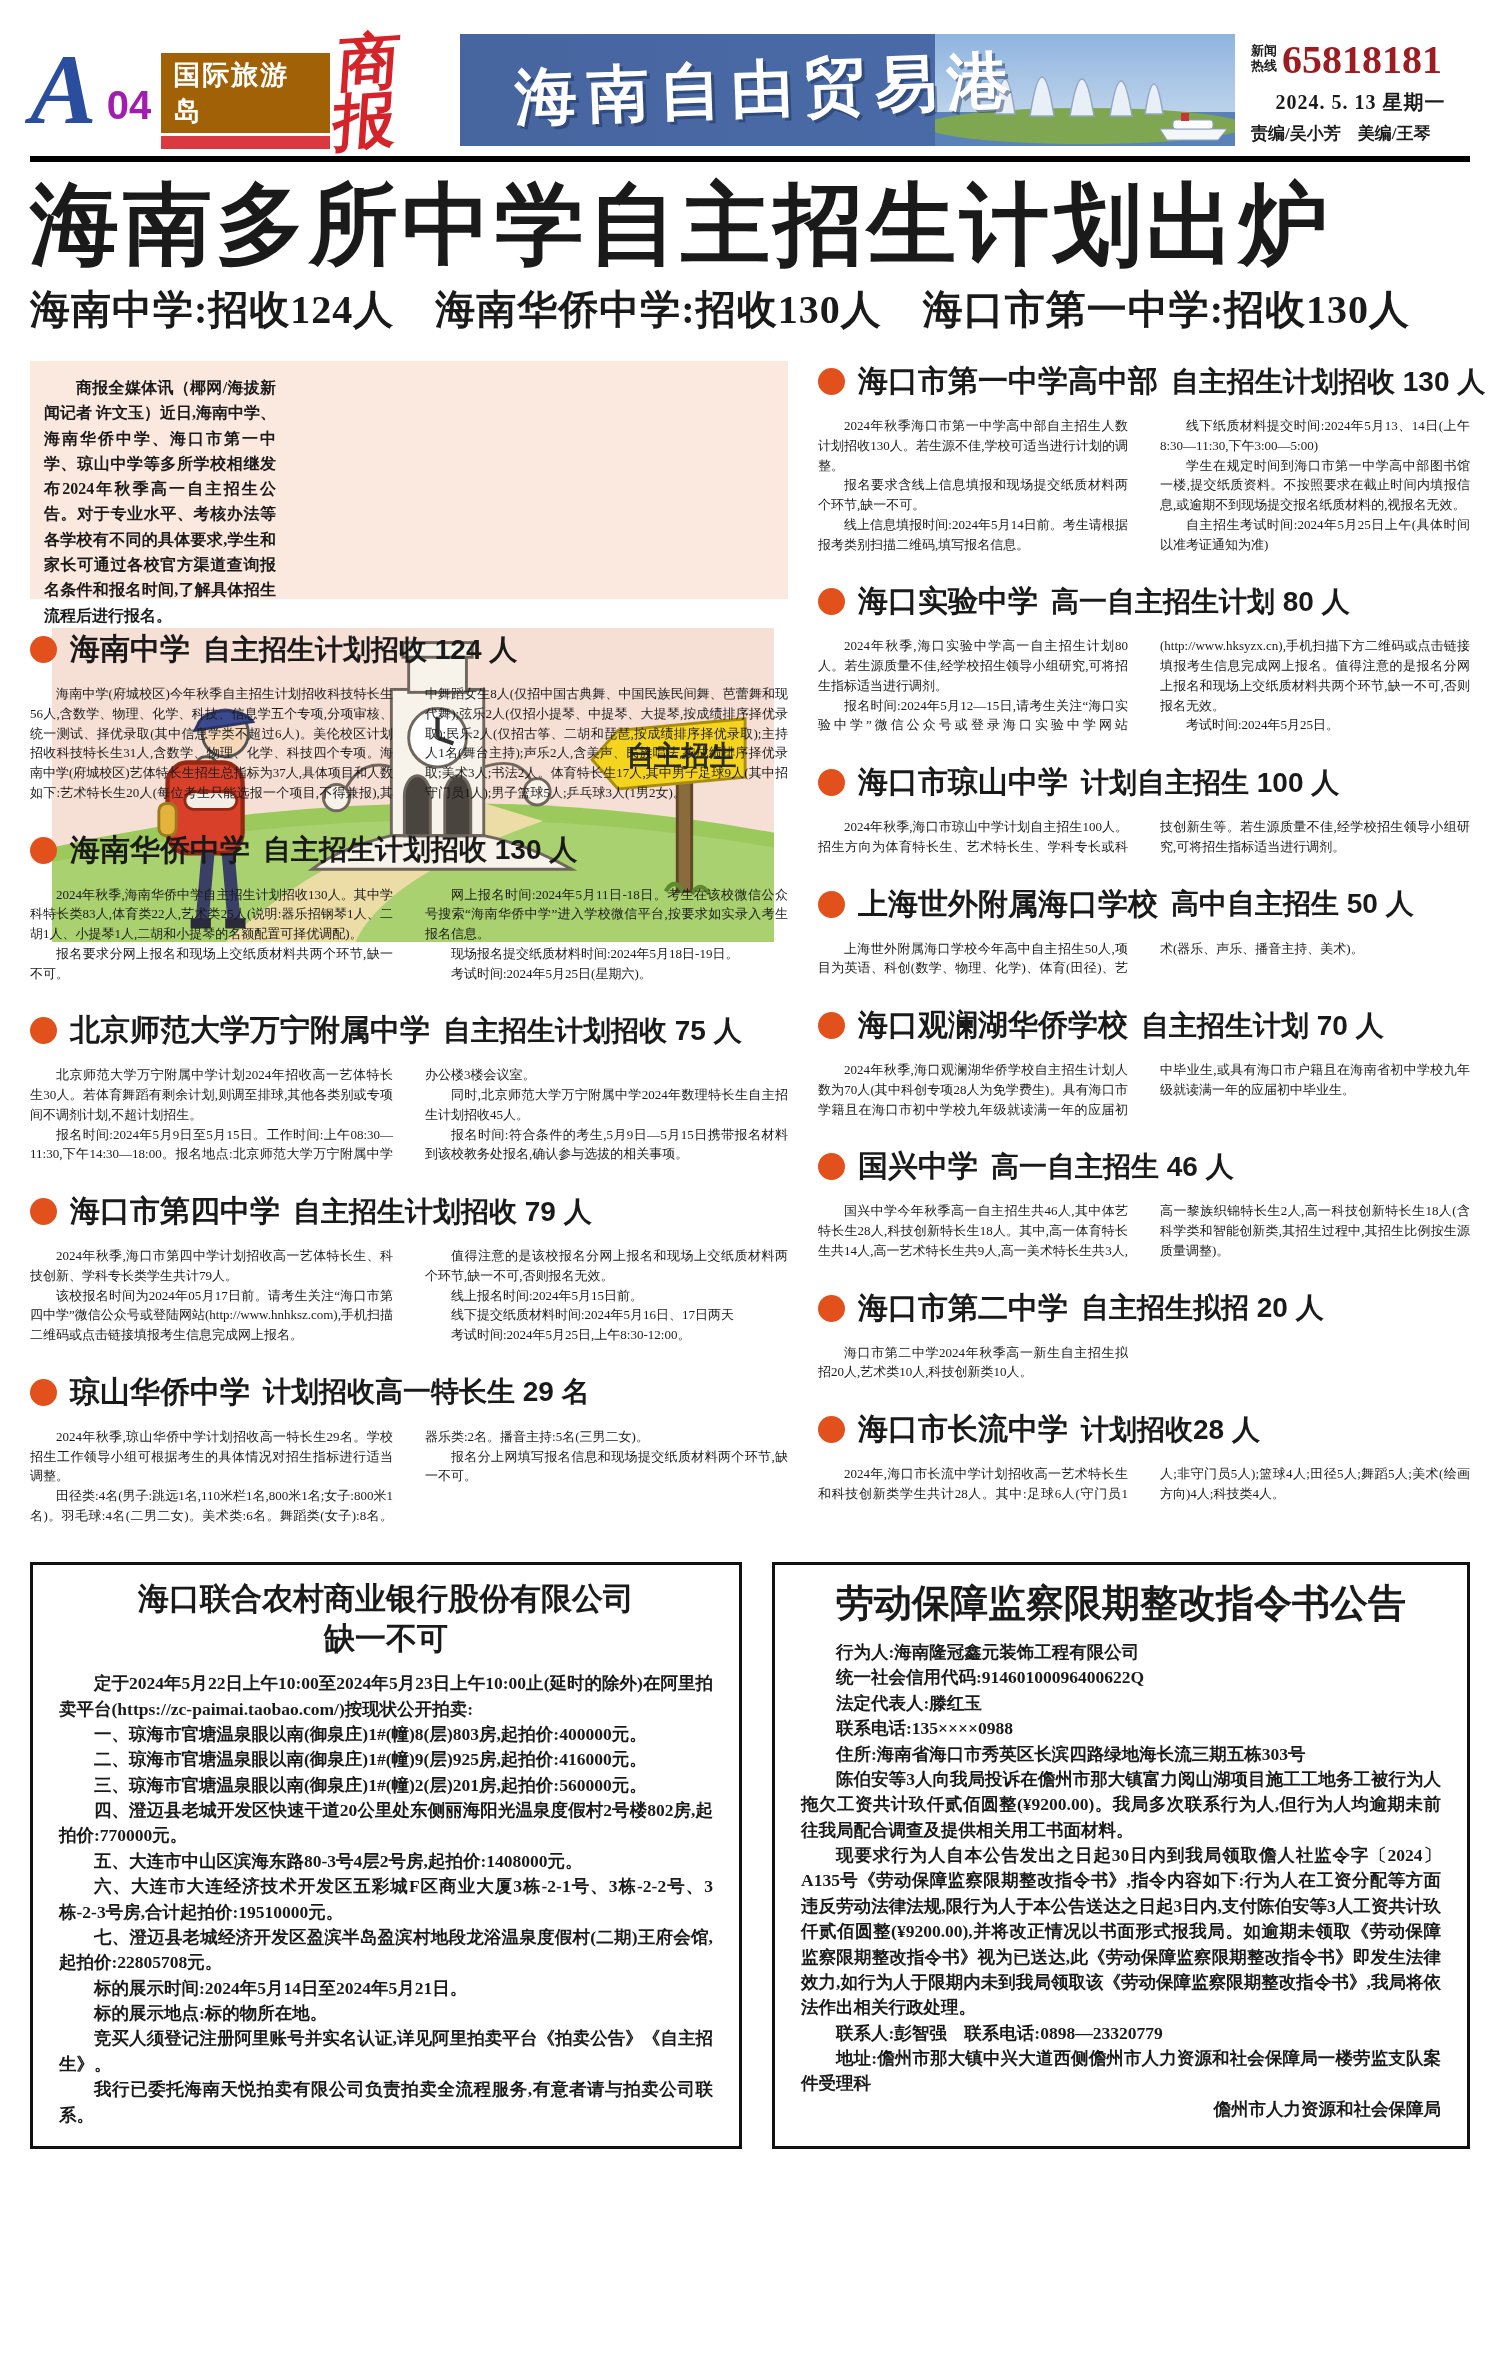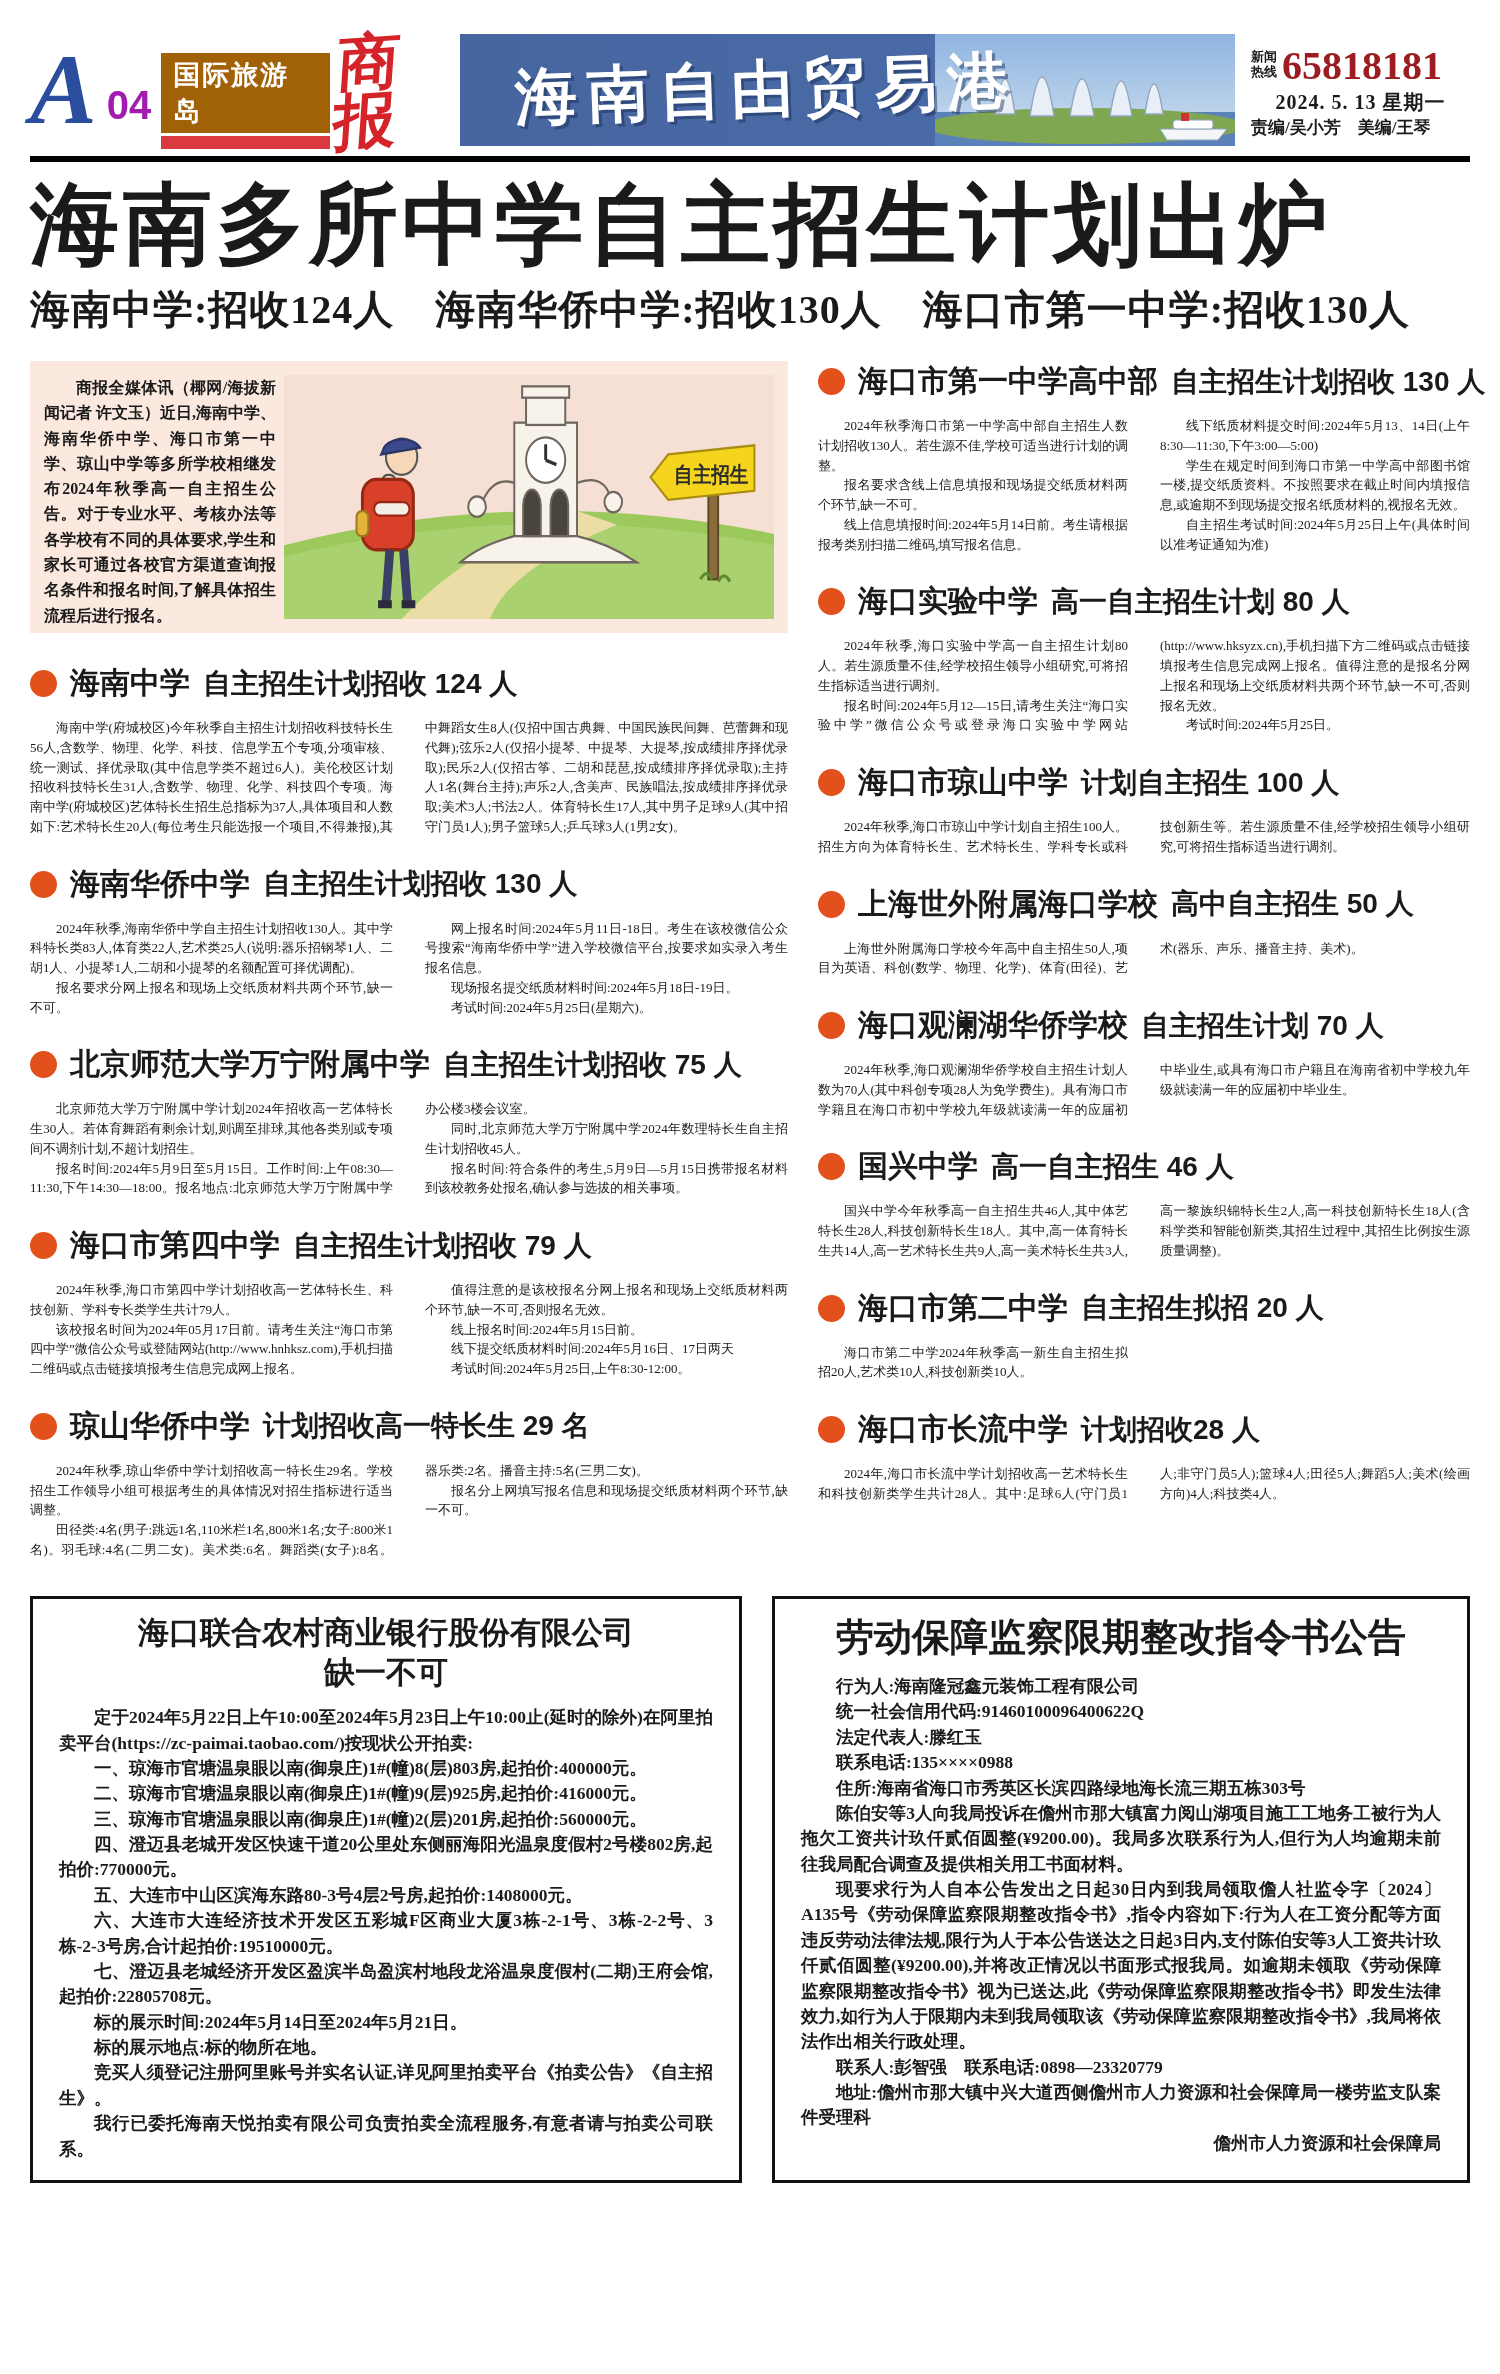--- a/index.html
+++ b/index.html
@@ -21,38 +21,38 @@
   .brand-strip { background:#d5232a; height:13px; margin-top:3px; opacity:.9; }
   .brand-script { color:#d5232a; font-weight:800; font-size:62px; line-height:.95;
                   transform:skew(-8deg) rotate(-4deg); font-family:"Liberation Serif",serif; }
   .masthead { flex:1; background:linear-gradient(90deg,#47659f 0%,#4a6ba8 70%,#6b8cbd 100%);
               display:flex; align-items:center; position:relative; overflow:hidden; }
   .masthead-title { color:#fff; font-size:62px; font-weight:800; letter-spacing:10px;
                     padding-left:55px; transform:rotate(-2deg);
                     text-shadow:3px 3px 0 rgba(20,40,80,.45); z-index:2; }
   .masthead-photo { position:absolute; right:0; top:0; height:100%; width:300px; }
   .info-block { width:235px; padding-left:16px; display:flex; flex-direction:column;
-                justify-content:center; }
+                justify-content:center; gap:6px; }
   .hotline { display:flex; align-items:center; gap:5px; }
   .hotline-label { font-size:13px; font-weight:700; line-height:1.15; }
   .hotline-num { font-size:40px; font-weight:800; color:#9c1c21; font-family:"Liberation Serif",serif; }
   .dateline { font-size:20px; font-weight:700; letter-spacing:1px;text-align:center; }
   .editors { font-size:17px; font-weight:600; }
 
   .rule { height:6px; background:#000; margin:10px 0 14px 0; }
 
   
   .headline { font-family:"Liberation Sans",sans-serif; font-weight:900; font-size:89px;
               letter-spacing:4px; line-height:1.08; white-space:nowrap; }
   .subhead { font-size:40px; font-weight:700; margin-top:10px; letter-spacing:1px; white-space:nowrap; }
 
   
   .main { display:grid; grid-template-columns:758px 652px; column-gap:30px; margin-top:24px; }
 
-  .intro-box { background:#fbe9df; display:flex; padding:14px; height:272px; }
+  .intro-box { background:#fbe9df; display:flex; padding:14px; height:238px;flex-direction:column; }
   .intro-text { width:232px; font-size:16px; line-height:1.58; font-weight:600;
                 text-align:justify; }
   .intro-text p { text-indent:2em; }
   .intro-illust { flex:1; padding-left:8px; }
   .intro-illust svg { width:100%; height:100%; }
 
   .sec { margin-top:27px; }
   .sec:first-child { margin-top:0; }
   .sec-head { display:flex; align-items:center; gap:13px; margin-bottom:14px;text-align:right; }
   .dot { width:27px; height:27px; border-radius:50%; background:#e2511c; flex:0 0 auto; }

